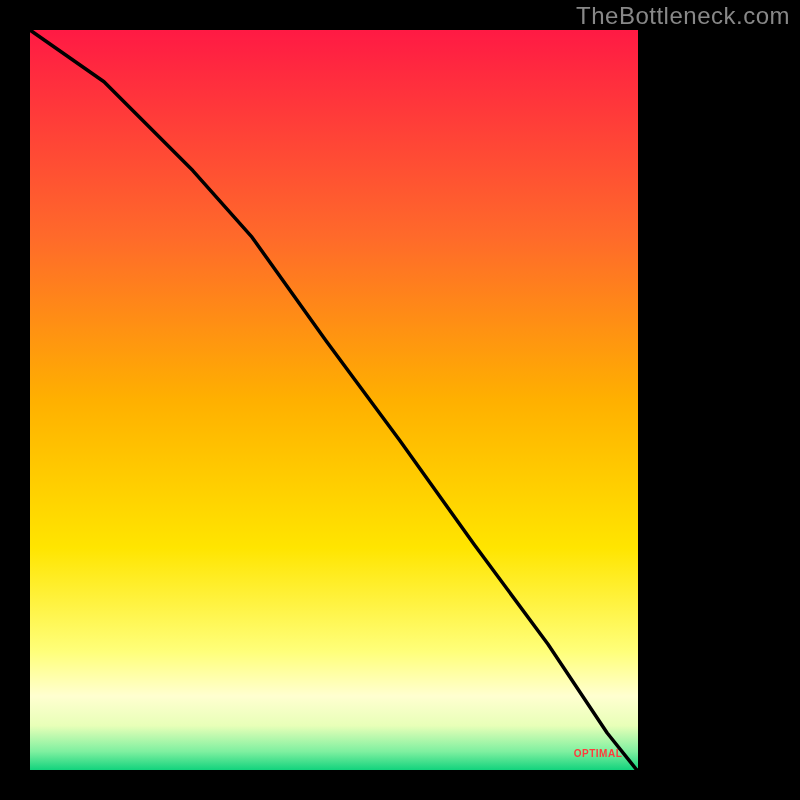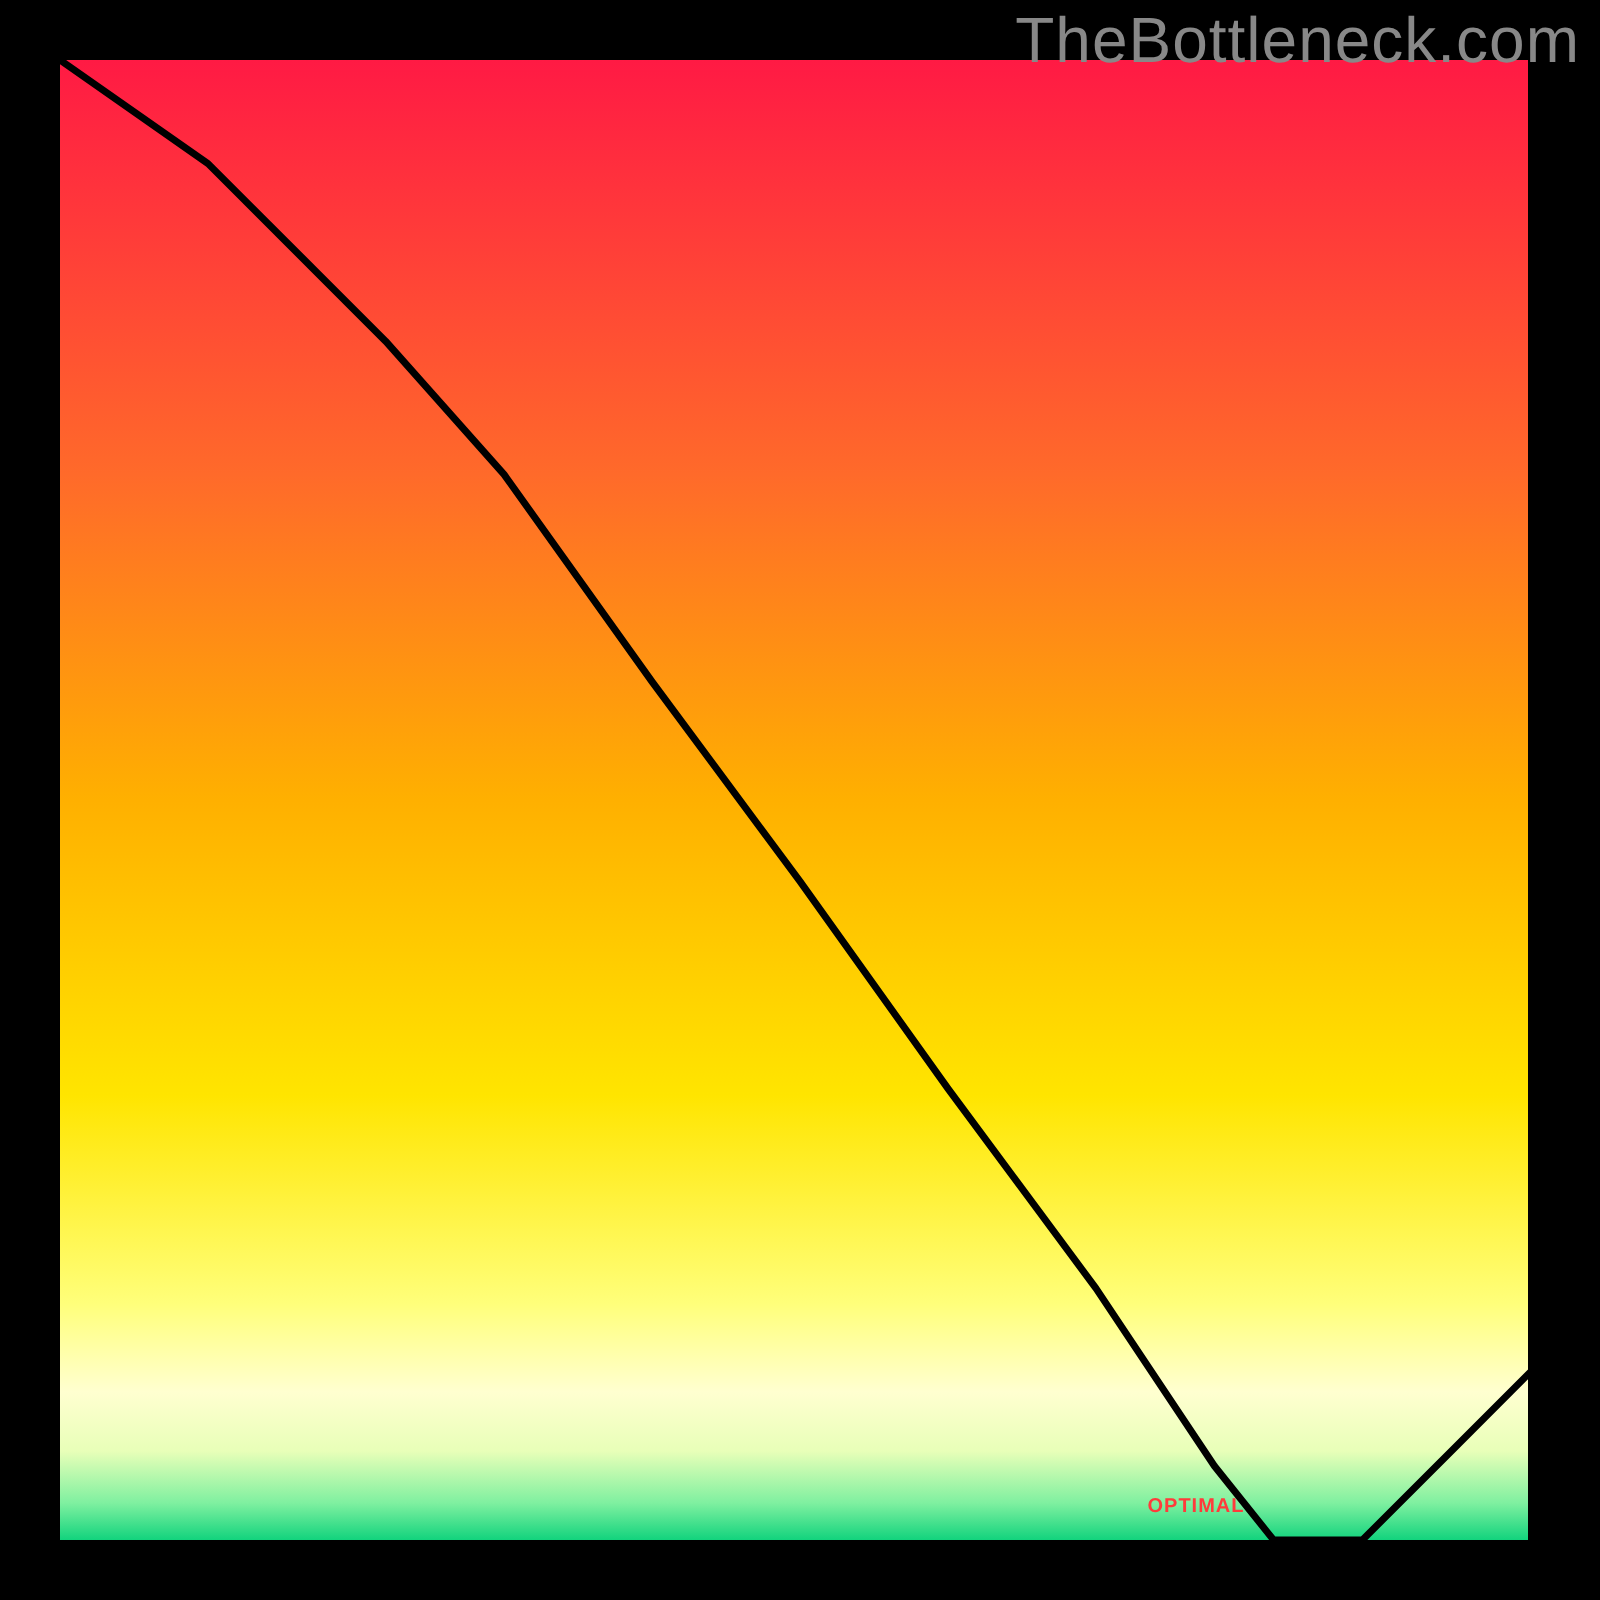--- a/index.html
+++ b/index.html
@@ -9,30 +9,30 @@
     width: 800px;
     height: 800px;
     background: #000;
   }
   .watermark {
     position: absolute;
     top: 2px;
     right: 10px;
     color: #888;
     font-family: Arial, Helvetica, sans-serif;
-    font-size: 32px;
+    font-size: 24px;
     font-weight: 400;
     letter-spacing: 0.5px;
     z-index: 10;
   }
   .plot-area {
     position: absolute;
     left: 30px;
     top: 30px;
-    width: 734px;
+    width: 608px;
     height: 740px;
   }
   .gradient {
     position: absolute;
     left: 0; top: 0; width: 100%; height: 100%;
     z-index: 1;
   }
   .curve {
     position: absolute;
     left: 0; top: 0;

